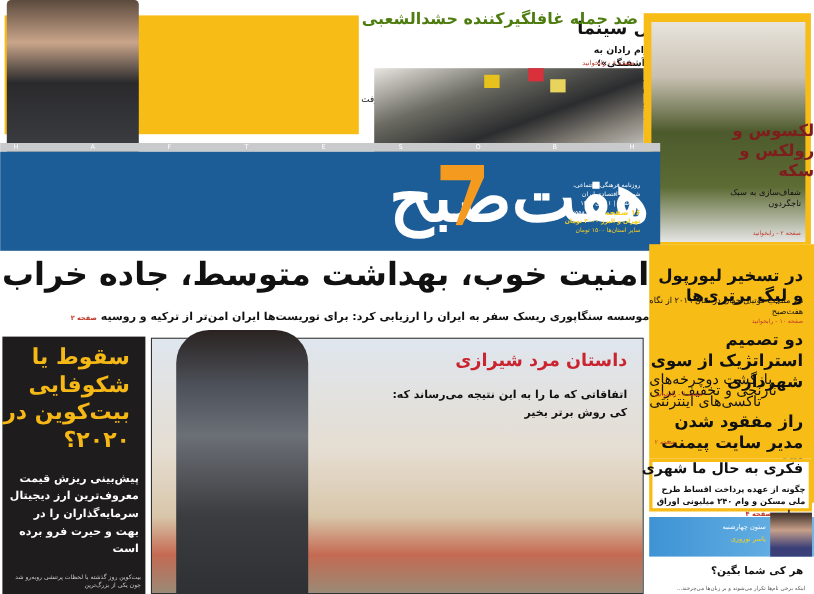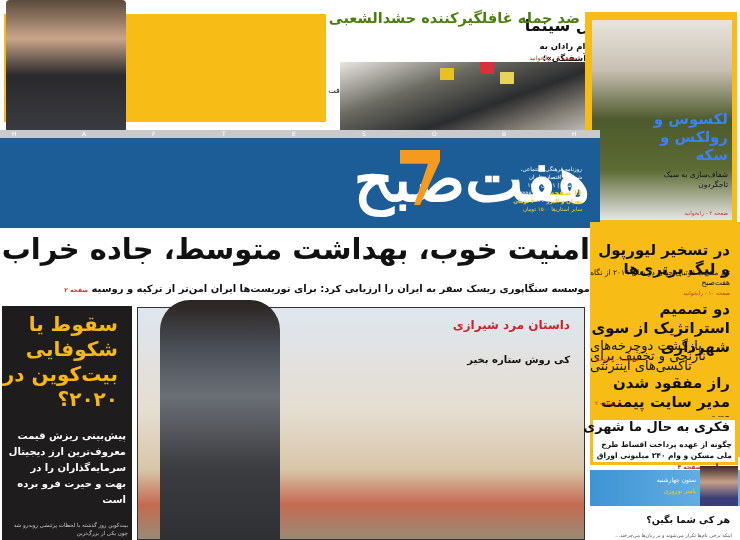--- a/index.html
+++ b/index.html
@@ -16,21 +16,21 @@
   
   #tm-title { right: 160px; top: 10px; font-size: 14.5px; font-weight: bold; color: #4d7c0f; }
   #tm-sub { right: 163px; top: 38px; font-size: 8px; color: #111; margin-top: 48px; }
   #tm-page { right: 163px; top: 54px; font-size: 6px; color: #c0392b; }
   #tm-photo { left: 340px; top: 62px; width: 245px; height: 90px; background: linear-gradient(160deg,#e9e6e1 0%,#6b6b62 30%,#2b2c2e 55%,#8a857c 75%,#e8e8e8 100%); }
   .flag { position: absolute; width: 14px; height: 12px; }
 
   
   #tr-box { left: 585px; top: 12px; width: 152px; height: 210px; background: #f8bc17; }
   #tr-photo { left: 592px; top: 20px; width: 140px; height: 200px; background: linear-gradient(180deg,#e8e4dc 0%, #c8c0b2 25%, #4d5a2c 50%, #5d6b34 75%, #e6e6e6 100%); }
-  #tr-title { right: 12px; top: 110px; width: 90px; font-size: 15px; font-weight: bold; line-height: 18px; color: #3b82f6; text-align: right; }
+  #tr-title { right: 0; top: 110px; width: 90px; font-size: 15px; font-weight: bold; line-height: 18px; color: #7f1d1d; text-align: right; }
   #tr-sub { right: 12px; top: 170px; width: 70px; font-size: 7.5px; line-height: 10px; color: #111; text-align: right; }
   #tr-page { right: 12px; top: 210px; font-size: 5.5px; color: #c0392b; }
 
   
   #mast-strip { left: 0; top: 130px; width: 600px; height: 8px; background: #c9cacc; color: #fff; font-size: 6px; letter-spacing: 2px; }
   #mast-strip span { position: absolute; top: 0; }
   #mast { left: 0; top: 138px; width: 600px; height: 90px; background: #1d5d97; }
   #mast-logo { right: 150px; top: 140px; font-size: 62px; font-weight: bold; color: #fff; font-family: "DejaVu Serif", serif; letter-spacing: -3px; line-height: 80px; }
   #mast-seven { left: 400px; top: 150px; width: 40px; height: 55px; background: #f39a1f; clip-path: polygon(0 0,100% 0,100% 20%,50% 100%,35% 100%,70% 25%,0 25%); }
   #mast-info { right: 158px; top: 165px; width: 110px; font-size: 5.5px; line-height: 8px; color: #fff; text-align: right; }
@@ -44,21 +44,21 @@
 
   
   #bk { left: 2px; top: 306px; width: 130px; height: 234px; background: #1e1c1c; }
   #bk-title { right: 622px; top: 312px; width: 120px; font-size: 20px; font-weight: bold; line-height: 25px; color: #f6b816; text-align: right; }
   #bk-sub { right: 614px; top: 428px; width: 120px; font-size: 10px; font-weight: bold; line-height: 16px; color: #fff; text-align: right; }
   #bk-small { right: 612px; top: 521px; width: 122px; font-size: 5.5px; line-height: 8px; color: #ccc; text-align: right; }
 
   
   #cp { left: 137px; top: 307px; width: 448px; height: 233px; border: 1px solid #333; background: linear-gradient(180deg,#dfe6ee 0%, #e5ddd1 45%, #d8c6a9 70%, #c46a52 85%, #9a8a76 100%); overflow: hidden; }
   #cp-man { left: 160px; top: 300px; width: 120px; height: 240px; background: linear-gradient(180deg,#2a2321 0%,#4b4f57 20%,#6b6f76 40%,#3c3d40 70%,#2f3033 100%); border-radius: 30px 30px 0 0; }
-  #cp-title { right: 170px; top: 318px; font-size: 12px; font-weight: bold; color: #c9242f; }
+  #cp-title { right: 170px; top: 318px; font-size: 16px; font-weight: bold; color: #c9242f; }
   #cp-lines { right: 170px; top: 352px; width: 260px; font-size: 10px; font-weight: bold; line-height: 16px; color: #111; text-align: right; }
 
   
   #rc { left: 590px; top: 222px; width: 150px; height: 235px; background: #f8bc17; }
   #rc1-title { right: 10px; top: 226px; width: 140px; font-size: 15px; font-weight: bold; line-height: 19px; color: #111; text-align: right; margin-top: 15px; }
   #rc1-sub { right: 10px; top: 268px; width: 140px; font-size: 7.5px; line-height: 10px; color: #111; text-align: right; }
   #rc1-page { right: 10px; top: 290px; font-size: 5.5px; color: #c0392b; }
   #rc2-title { right: 10px; top: 300px; width: 140px; font-size: 15px; font-weight: bold; line-height: 19px; color: #111; text-align: right; }
   #rc2-sub { right: 10px; top: 341px; width: 140px; font-size: 13px; line-height: 10px; color: #111; text-align: left; }
   #rc2-page { left: 595px; top: 356px; font-size: 5.5px; color: #c0392b; }
@@ -127,21 +127,22 @@
 
 <div class="abs" id="bk"></div>
 <div class="abs" id="bk-title">سقوط یا شکوفایی بیت‌کوین در ۲۰۲۰؟</div>
 <div class="abs" id="bk-sub">پیش‌بینی ریزش قیمت معروف‌ترین ارز دیجیتال سرمایه‌گذاران را در بهت و حیرت فرو برده است</div>
 <div class="abs" id="bk-small">بیت‌کوین روز گذشته با لحظات پرتنشی روبه‌رو شد چون یکی از بزرگ‌ترین</div>
 
 <div class="abs" id="cp"></div>
 <div class="abs" id="cp-man"></div>
 <div class="abs" id="cp-title">داستان مرد شیرازی</div>
 <div class="abs" id="cp-lines">
-  <div>کی روش ستاره بخیر</div>
+  <div>اتفاقاتی که ما را به این نتیجه می‌رساند که:</div>
+  <div>کی روش برتر بخیر</div>
 </div>
 
 <div class="abs" id="rc"></div>
 <div class="abs" id="rc1-title">در تسخیر لیورپول و لیگ برتری‌ها</div>
 <div class="abs" id="rc1-sub">تیم منتخب فوتبال جهان در سال ۲۰۱۹ از نگاه هفت‌صبح</div>
 <div class="abs" id="rc1-page">صفحه ۱۰ - رابخوانید</div>
 <div class="abs" id="rc2-title">دو تصمیم استراتژیک از سوی شهرداری</div>
 <div class="abs" id="rc2-sub">بازگشت دوچرخه‌های نارنجی و تخفیف برای تاکسی‌های اینترنتی</div>
 <div class="abs" id="rc2-page">صفحه ۸ - رابخوانید</div>
 <div class="abs" id="rc3-title">راز مفقود شدن مدیر سایت پیمنت ۲۴</div>

